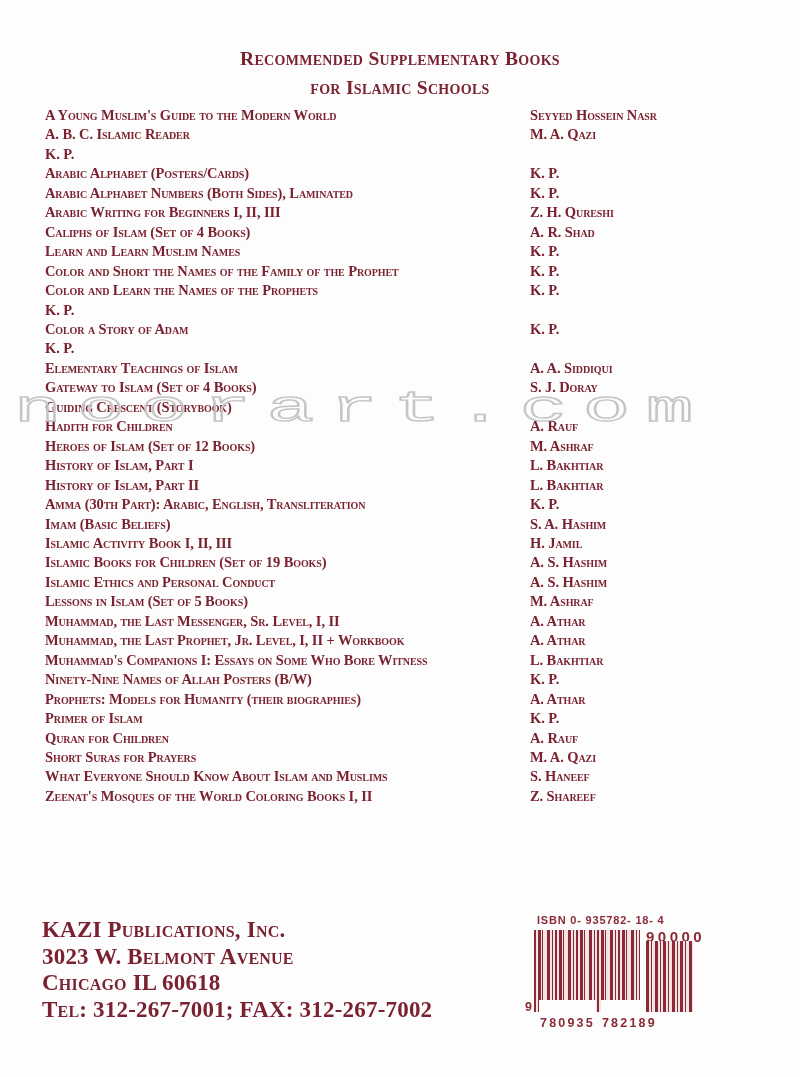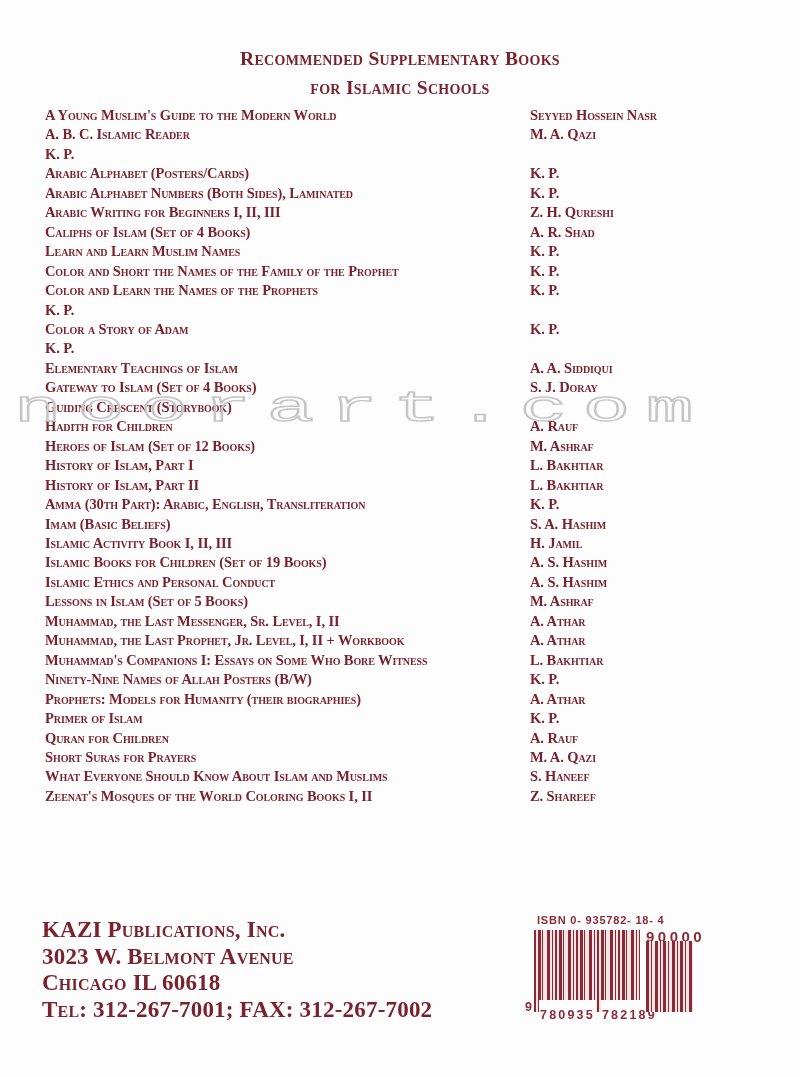--- a/index.html
+++ b/index.html
@@ -51,21 +51,21 @@
       var(--bc) 4px 7px, var(--gap) 7px 8px,
       var(--bc) 8px 9px, var(--gap) 9px 13px,
       var(--bc) 13px 16px, var(--gap) 16px 18px,
       var(--bc) 18px 19px, var(--gap) 19px 21px);
   }
   .ean-digits {
     position:absolute; left:1px; top:88px; height:14px; display:flex;
     font-family:"Liberation Sans", sans-serif; font-weight:bold; font-size:12.5px;
     color:var(--bc);
   }
-  .ean-digits .d { background:var(--paper); padding:8px 1px; letter-spacing:2.2px; }
+  .ean-digits .d { background:var(--paper); padding:16px 1px; letter-spacing:2.2px; }
   .ean-digits .lead { width:9px; background:transparent; letter-spacing:0; }
   .ean-digits .sp { width:5px; }
   .addon-digits {
     position:absolute; left:122px; top:16px; width:48px;
     font-family:"Liberation Sans", sans-serif; font-weight:bold; font-size:15px;
     color:var(--bc); letter-spacing:3.5px; text-align:center; white-space:nowrap;
   }
   .addon-bars {
     position:absolute; left:122px; top:29px; width:47px; height:71px;
     background:repeating-linear-gradient(90deg,

